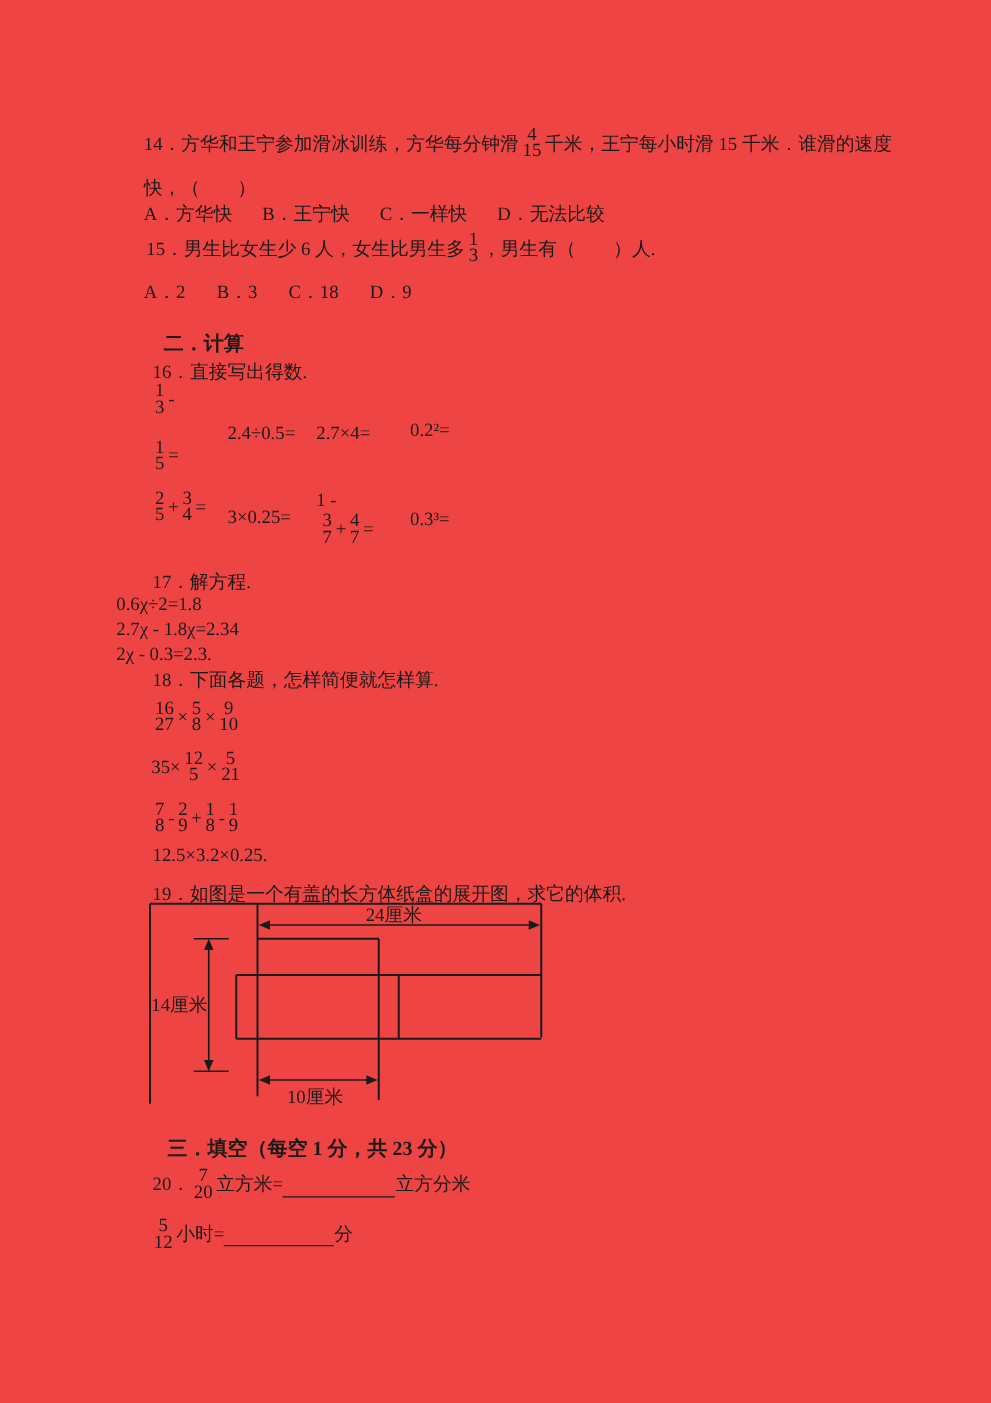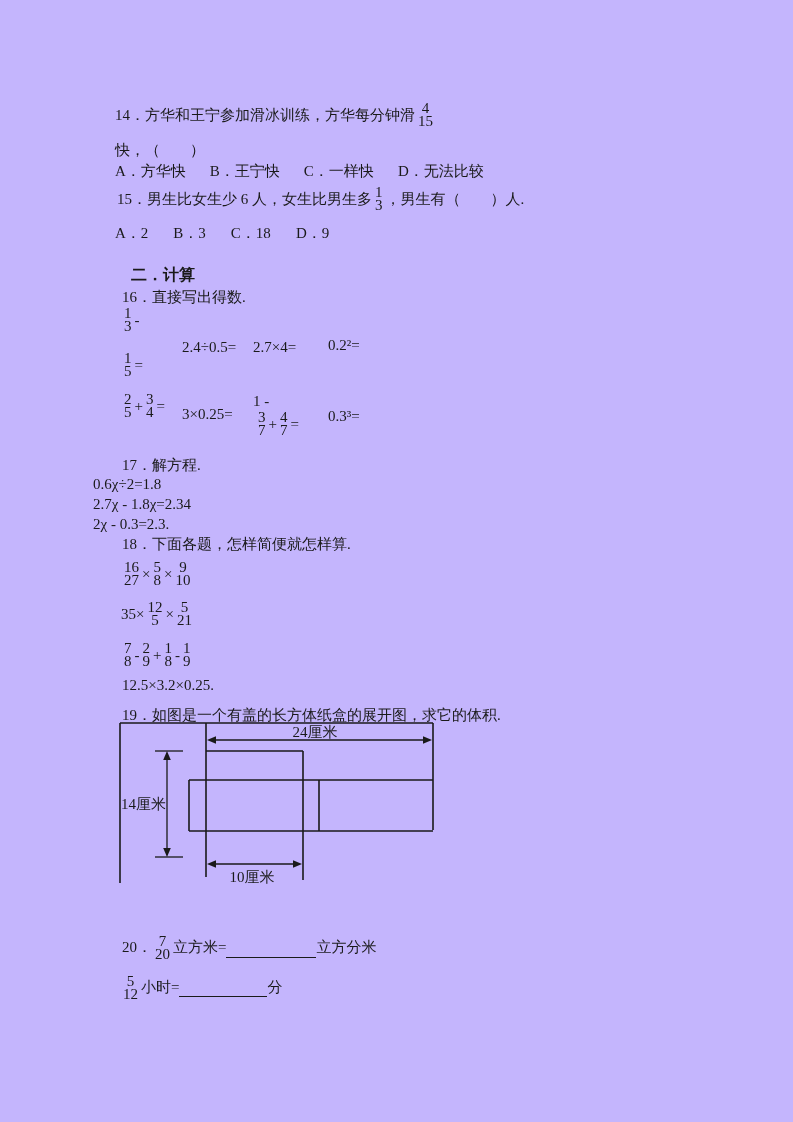--- a/index.html
+++ b/index.html
@@ -1,20 +1,20 @@
 <!DOCTYPE html>
 <html><head>
 <meta charset="utf-8">
 <style>
   html,body{margin:0;padding:0;background:#888;}
   .page{
     position:relative;
     width:793px;height:1122px;
     margin:0 auto;
-    background:#c4b5fd;
+    background:#ef4444;
     font-family:"Liberation Serif","DejaVu Serif",serif;
     color:#1a1a1a;
     font-size:15px;
     overflow:hidden;
   }
   .abs{position:absolute;}
   .t{white-space:pre;}
   .row{display:flex;align-items:center;white-space:pre;}
   .opts{display:flex;white-space:pre;}
   .bold{font-weight:bold;font-size:16px;margin-left:16px;}
@@ -32,20 +32,21 @@
 
 <div class="page">
 
   <div>
     <div class="abs row" style="left:115px;top:98px;height:34px;">
       <span class="t">14．方华和王宁参加滑冰训练，方华每分钟滑</span>
       <span class="frac">
         <span>4</span>
         <span>15</span>
       </span>
+      <span class="t">千米，王宁每小时滑 15 千米．谁滑的速度</span>
     </div>
     <div class="abs t" style="left:115px;top:141px;">快，（　　）</div>
     <div class="abs opts" style="left:115px;top:162px;gap:24px;">
       <span class="t">A．方华快</span>
       <span class="t">B．王宁快</span>
       <span class="t">C．一样快</span>
       <span class="t">D．无法比较</span>
     </div>
   </div>
 
@@ -213,20 +214,21 @@
       <polygon points="51,138 47.2,129 54.8,129"></polygon>
       <text x="5" y="90">14厘米</text>
 
       <line class="thin" x1="97" y1="145" x2="180" y2="145"></line>
       <polygon points="91,145 100,141.2 100,148.8"></polygon>
       <polygon points="186,145 177,141.2 177,148.8"></polygon>
       <text x="136" y="163" text-anchor="middle">10厘米</text>
     </svg>
   </div>
 
+  <div class="abs t bold" style="left:118px;top:909px;">三．填空（每空 1 分，共 23 分）</div>
 
   <div>
     <div class="abs row" style="left:122px;top:932px;height:31px;">
       <span class="t">20．</span>
       <span class="frac">
         <span>7</span>
         <span>20</span>
       </span>
       <span class="t">立方米=</span>
       <span class="blank" style="width:90px;height:25px;"></span>

